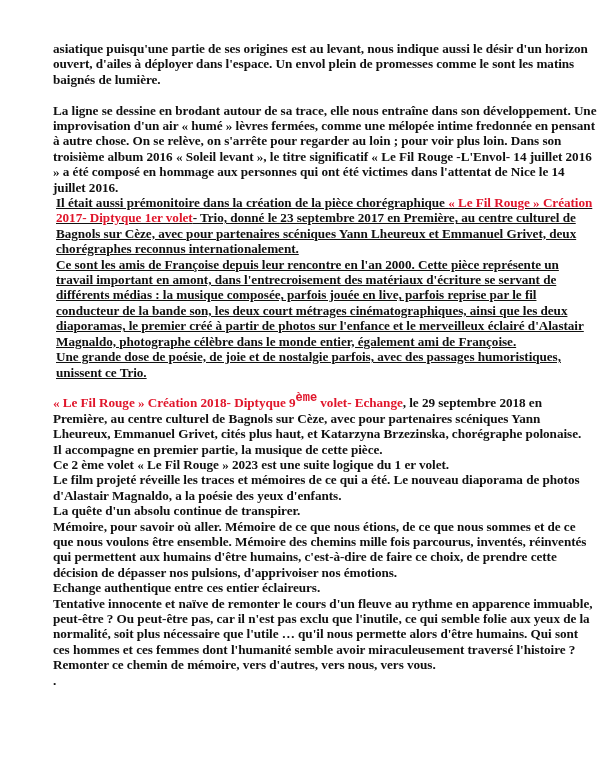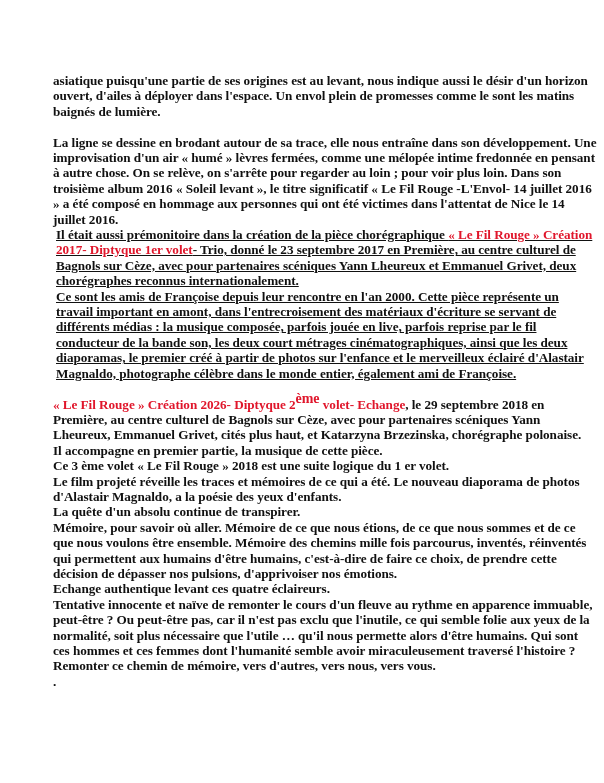--- a/index.html
+++ b/index.html
@@ -17,40 +17,40 @@
       position: absolute;
       left: 53px;
       top: 41px;
       width: 545px;
       font-family: "Liberation Serif", "DejaVu Serif", serif;
       font-weight: bold;
       font-size: 13.2px;
       line-height: 15.4px;
       color: #111111;
       letter-spacing: -0.05px;
-      margin-top: 32px;
     }
     .para { margin: 0; padding: 0; }
     .gap { height: 15.4px; }
     .red { color: #e0162b; }
-    sup { font-size: 14px; line-height: 0; vertical-align: 6px; }
+    sup { font-size: 12px; line-height: 0; vertical-align: 6px; font-family: Liberation Mono, monospace; }
     .indent { padding-left: 3px; text-decoration: underline; }
   </style>
 </head>
 <body>
 
 <div class="page">
   <p class="para">asiatique puisqu'une partie de ses origines est au levant, nous indique aussi le désir d'un horizon ouvert, d'ailes à déployer dans l'espace. Un envol plein de promesses comme le sont les matins baignés de lumière.</p>
   <div class="gap"></div>
   <p class="para">La ligne se dessine en brodant autour de sa trace, elle nous entraîne dans son développement. Une improvisation d'un air « humé » lèvres fermées, comme une mélopée intime fredonnée en pensant à autre chose. On se relève, on s'arrête pour regarder au loin ; pour voir plus loin. Dans son troisième album 2016 « Soleil levant », le titre significatif « Le Fil Rouge -L'Envol- 14 juillet 2016 » a été composé en hommage aux personnes qui ont été victimes dans l'attentat de Nice le 14 juillet 2016.</p>
   <p class="para indent"><span>Il était aussi prémonitoire dans la création de la pièce chorégraphique </span><span class="red">« Le Fil Rouge » Création 2017- Diptyque 1er volet</span><span>- Trio, donné le 23 septembre 2017 en Première, au centre culturel de Bagnols sur Cèze, avec pour partenaires scéniques Yann Lheureux et Emmanuel Grivet, deux chorégraphes reconnus internationalement.</span></p>
   <p class="para indent">Ce sont les amis de Françoise depuis leur rencontre en l'an 2000. Cette pièce représente un travail important en amont, dans l'entrecroisement des matériaux d'écriture se servant de différents médias : la musique composée, parfois jouée en live, parfois reprise par le fil conducteur de la bande son, les deux court métrages cinématographiques, ainsi que les deux diaporamas, le premier créé à partir de photos sur l'enfance et le merveilleux éclairé d'Alastair Magnaldo, photographe célèbre dans le monde entier, également ami de Françoise.</p>
+  <p class="para indent">Une grande dose de poésie, de joie et de nostalgie parfois, avec des passages humoristiques, unissent ce Trio.</p>
   <div class="gap"></div>
-  <p class="para"><span class="red"><span>« Le Fil Rouge » Création 2026- Diptyque 2</span><sup>ème</sup><span> volet- Echange</span></span><span>, le 29 septembre 2018 en Première, au centre culturel de Bagnols sur Cèze, avec pour partenaires scéniques Yann Lheureux, Emmanuel Grivet, cités plus haut, et Katarzyna Brzezinska, chorégraphe polonaise.</span></p>
+  <p class="para"><span class="red"><span>« Le Fil Rouge » Création 2018- Diptyque 9</span><sup>ème</sup><span> volet- Echange</span></span><span>, le 29 septembre 2018 en Première, au centre culturel de Bagnols sur Cèze, avec pour partenaires scéniques Yann Lheureux, Emmanuel Grivet, cités plus haut, et Katarzyna Brzezinska, chorégraphe polonaise.</span></p>
   <p class="para">Il accompagne en premier partie, la musique de cette pièce.</p>
-  <p class="para">Ce 3 ème volet « Le Fil Rouge » 2018 est une suite logique du 1 er volet.</p>
+  <p class="para">Ce 2 ème volet « Le Fil Rouge » 2023 est une suite logique du 1 er volet.</p>
   <p class="para">Le film projeté réveille les traces et mémoires de ce qui a été. Le nouveau diaporama de photos d'Alastair Magnaldo, a la poésie des yeux d'enfants.</p>
   <p class="para">La quête d'un absolu continue de transpirer.</p>
   <p class="para">Mémoire, pour savoir où aller. Mémoire de ce que nous étions, de ce que nous sommes et de ce que nous voulons être ensemble. Mémoire des chemins mille fois parcourus, inventés, réinventés qui permettent aux humains d'être humains, c'est-à-dire de faire ce choix, de prendre cette décision de dépasser nos pulsions, d'apprivoiser nos émotions.</p>
-  <p class="para">Echange authentique levant ces quatre éclaireurs.</p>
+  <p class="para">Echange authentique entre ces entier éclaireurs.</p>
   <p class="para">Tentative innocente et naïve de remonter le cours d'un fleuve au rythme en apparence immuable, peut-être ? Ou peut-être pas, car il n'est pas exclu que l'inutile, ce qui semble folie aux yeux de la normalité, soit plus nécessaire que l'utile … qu'il nous permette alors d'être humains. Qui sont ces hommes et ces femmes dont l'humanité semble avoir miraculeusement traversé l'histoire ? Remonter ce chemin de mémoire, vers d'autres, vers nous, vers vous.</p>
   <p class="para">.</p>
 </div>
 
 </body></html>

